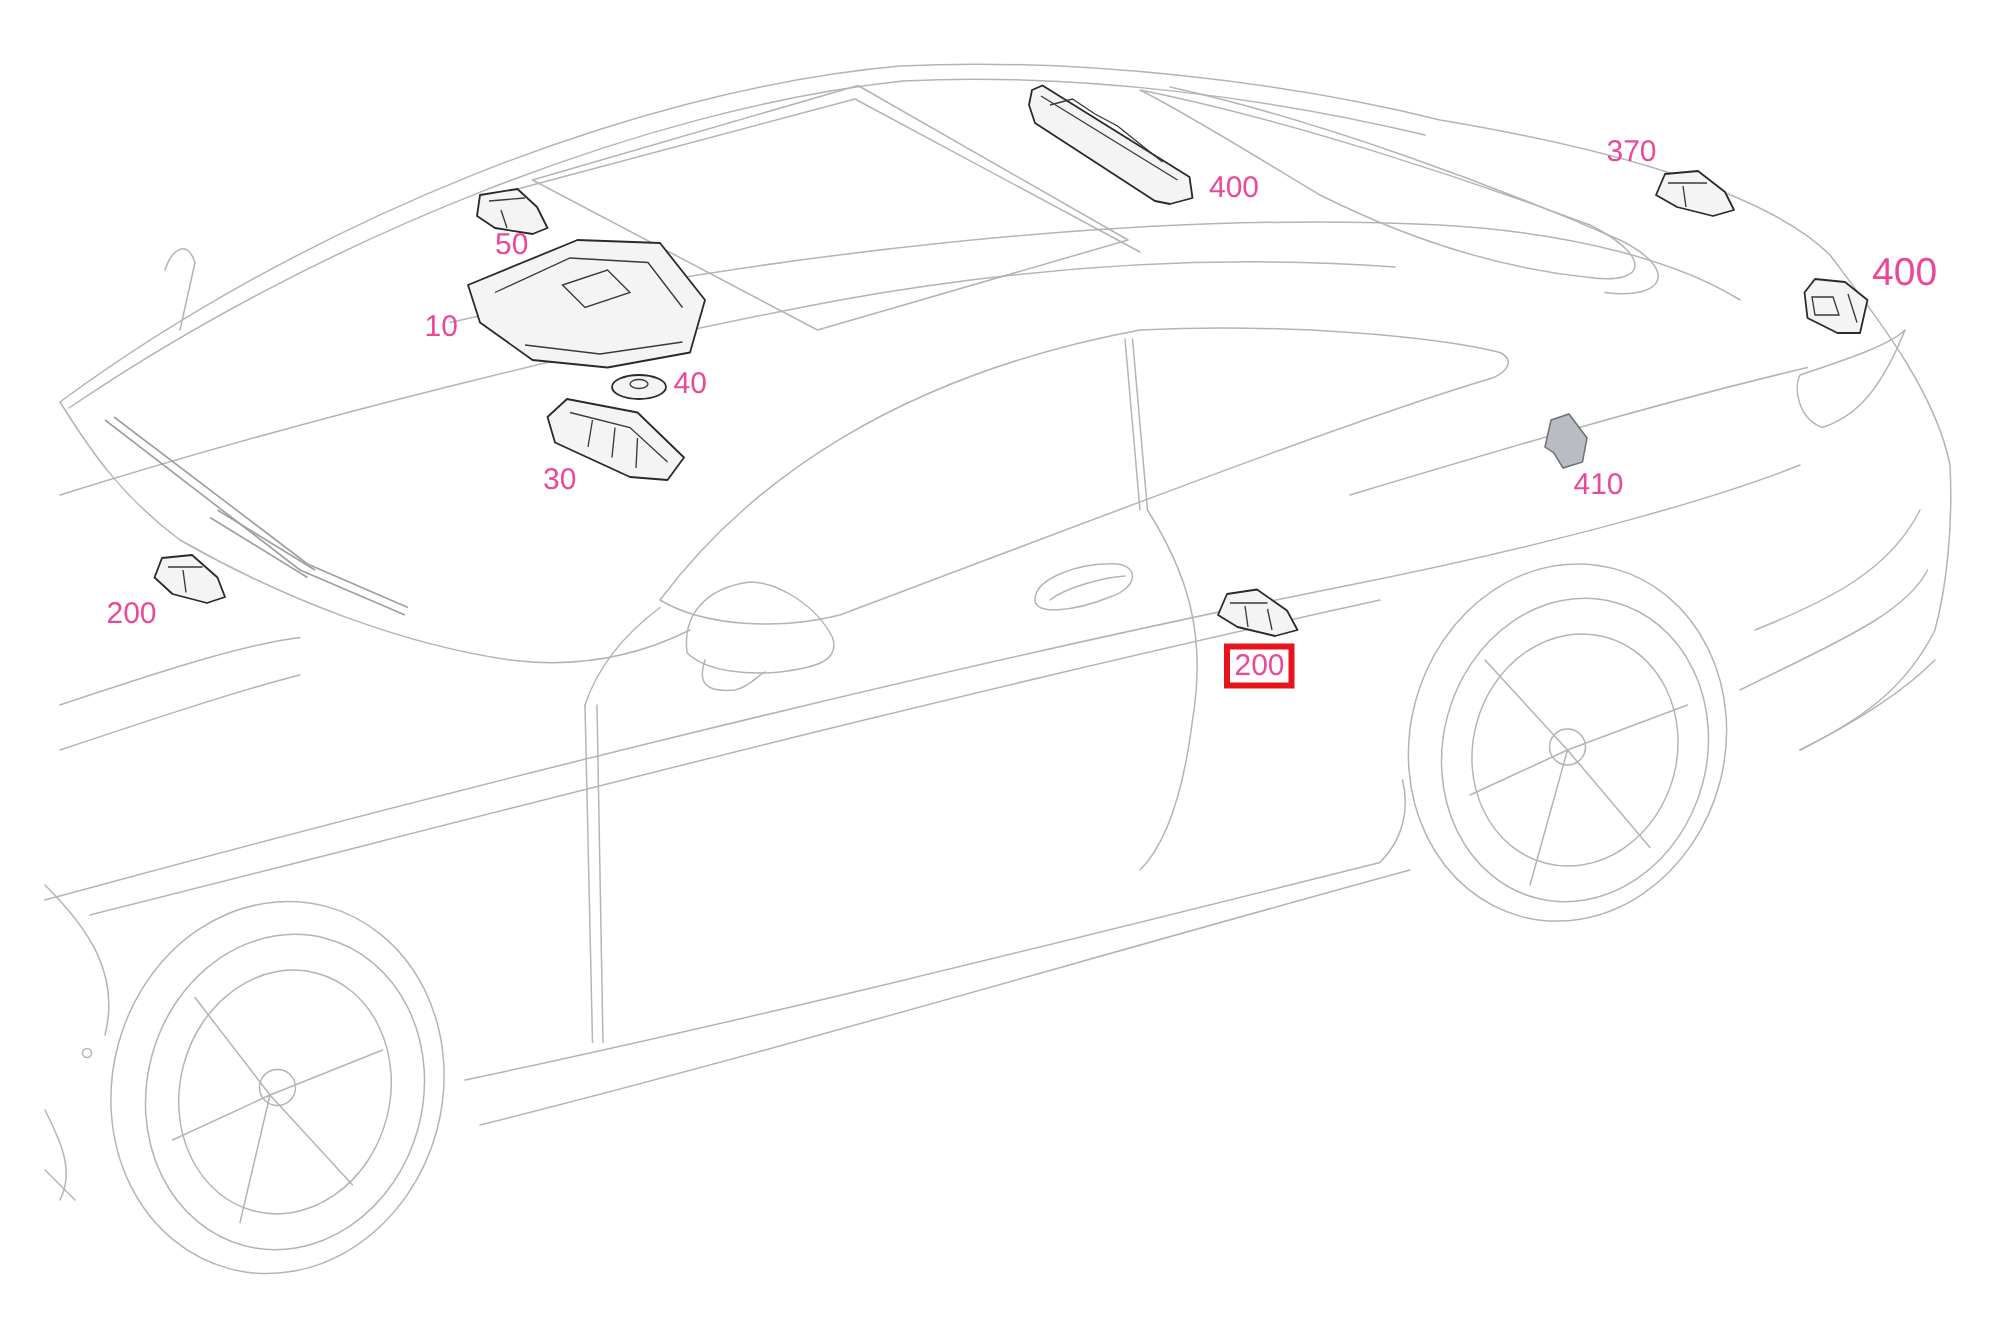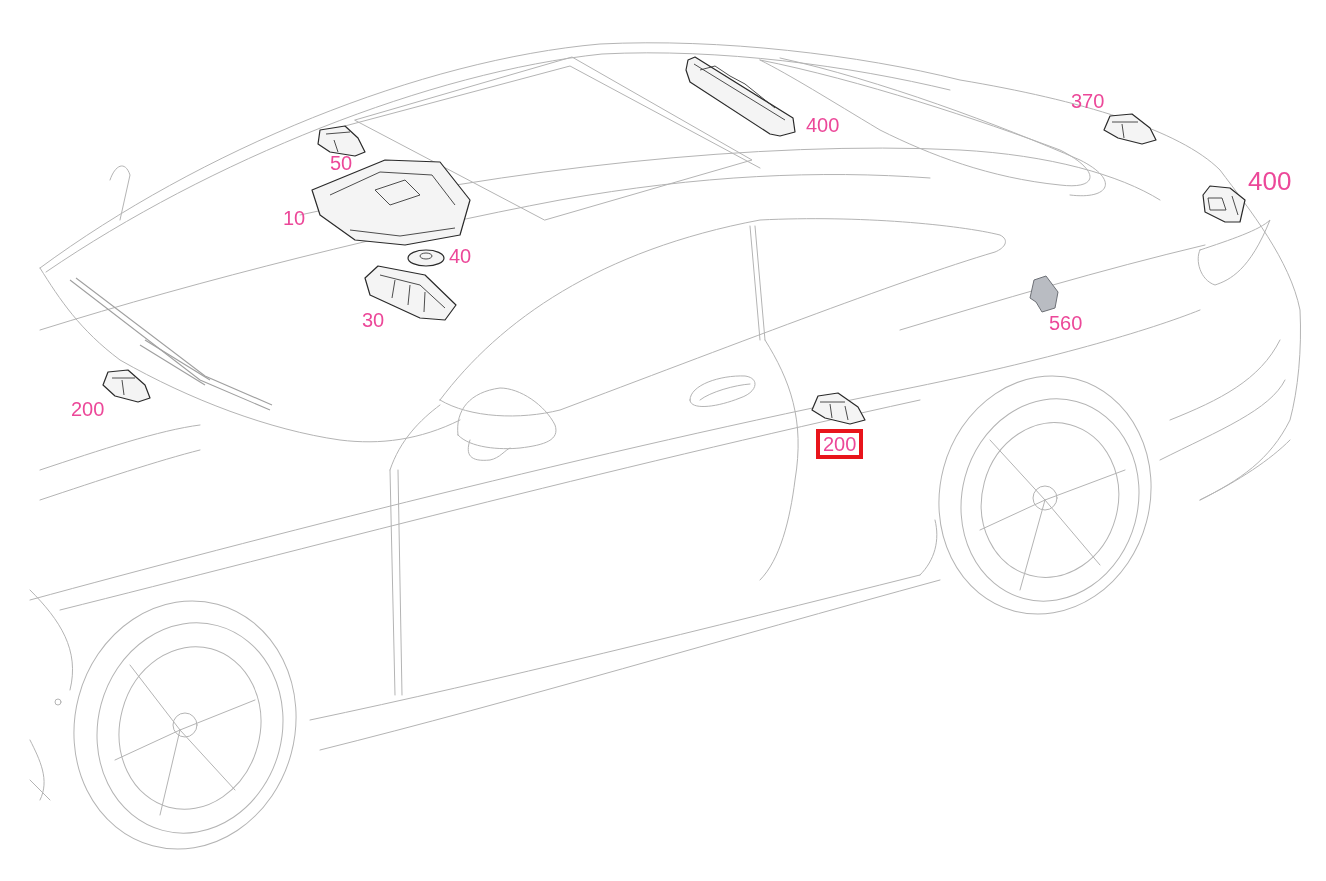--- a/index.html
+++ b/index.html
@@ -143,14 +143,14 @@
   
   <div class="callout" style="left:283px;top:207px;">10</div>
   <div class="callout" style="left:362px;top:309px;">30</div>
   <div class="callout" style="left:449px;top:245px;">40</div>
   <div class="callout" style="left:294px;top:152px;margin-left:36px;">50</div>
   <div class="callout" style="left:71px;top:398px;">200</div>
   <div class="callout hl" style="left:816px;top:429px;">200</div>
   <div class="callout" style="left:806px;top:114px;">400</div>
   <div class="callout" style="left:1071px;top:90px;">370</div>
   <div class="callout big" style="left:1248px;top:167px;">400</div>
-  <div class="callout" style="left:1049px;top:312px;">560</div>
+  <div class="callout" style="left:1049px;top:312px;">410</div>
 </div>
 
 </body></html>

